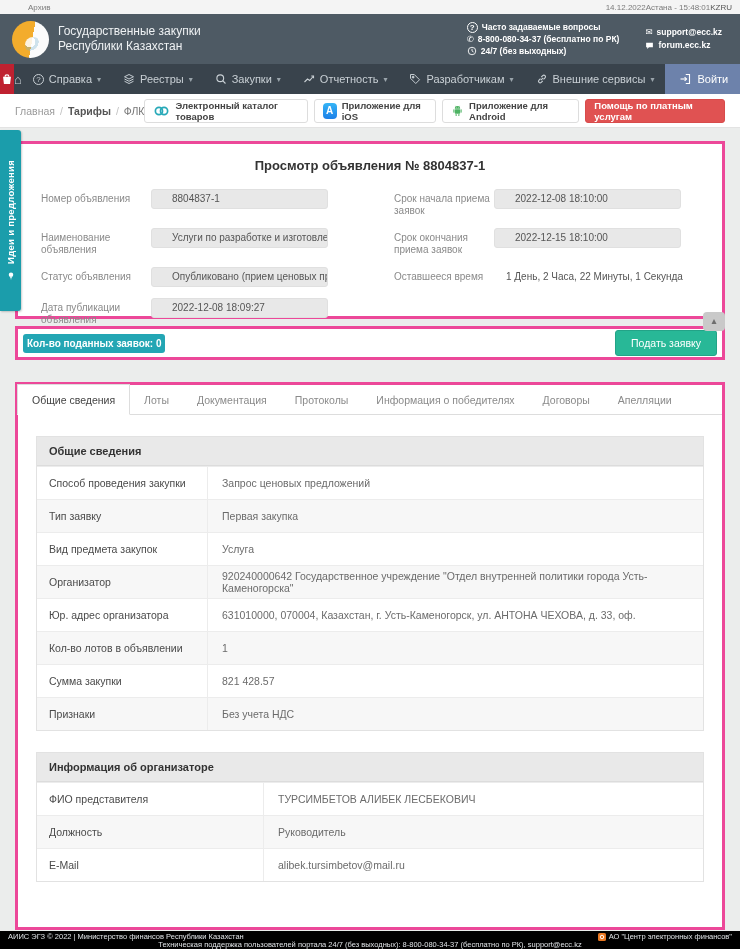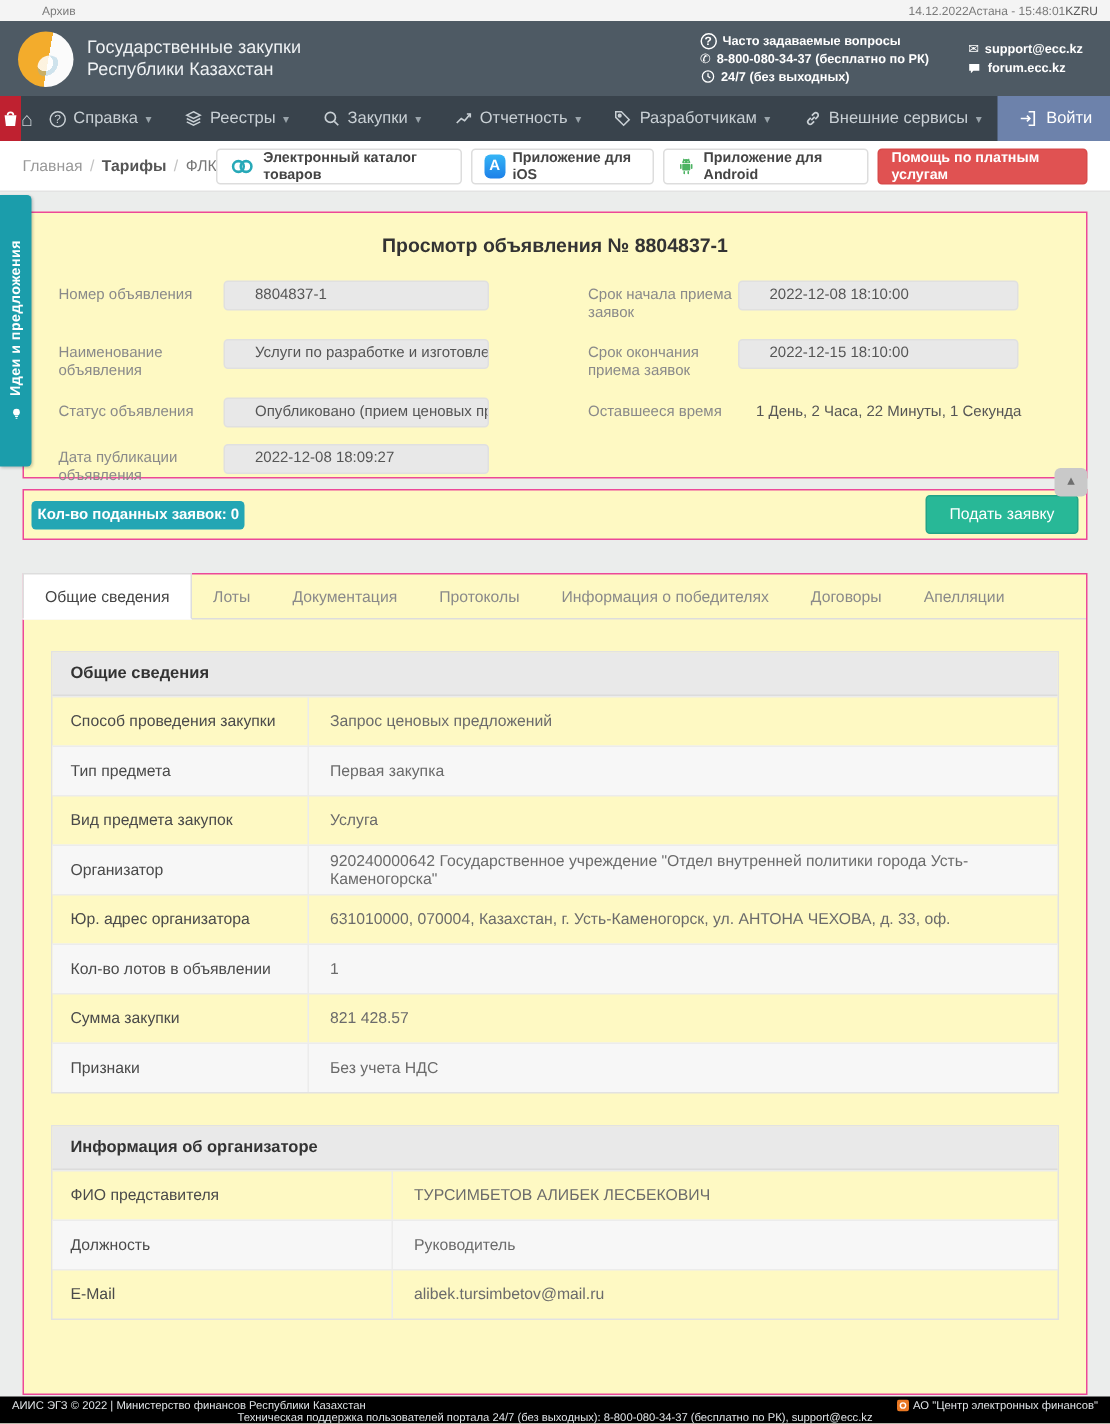--- a/index.html
+++ b/index.html
@@ -52,21 +52,21 @@
 
   
   .side-tab { position:absolute; left:0; top:130px; width:21px; height:181px; background:#1b9dab;
     color:#fff; border-radius:0 3px 3px 0; display:flex; flex-direction:column; align-items:center;
     justify-content:center; gap:7px; z-index:20; cursor:pointer; box-shadow:1px 1px 2px rgba(0,0,0,.2); }
   .side-tab .vlabel { writing-mode:vertical-rl; transform:rotate(180deg); font-size:9.5px;
     font-weight:bold; white-space:nowrap; letter-spacing:.3px; }
 
   
   .page { padding:13px 15px 0; height:803px; }
-  .panel { background:#fef9c3; border:1px solid #ec4899; }
+  .panel { background:#ffffff; border:3px solid #ec4899; }
 
   .panel-ann { height:178px; padding:10px 23px 0; }
   .ann-title { text-align:center; font-size:13px; font-weight:bold; color:#333; padding:4px 0 16px; }
   .frow { display:flex; align-items:flex-start; margin-bottom:11px; }
   .flabel { width:110px; font-size:10px; color:#8a8a8a; line-height:12px; padding-top:4px; }
   .flabel-r { width:100px; margin-left:66px; }
   .fval { height:20px; background:#e8e8e8; border:1px solid #e0e0e0; border-radius:3px;
     font-size:10px; color:#555; line-height:18px; padding:0 20px; white-space:nowrap; overflow:hidden; }
   .w177 { width:177px; } .w187 { width:187px; }
   .ftext { font-size:10px; color:#555; padding-top:4px; margin-left:12px; white-space:nowrap; }
@@ -345,21 +345,21 @@
       <div class="tab">Апелляции</div>
     </div>
     <div class="tab-content">
       <div class="section">
         <div class="section-hdr">Общие сведения</div>
         <div class="trow">
           <div class="tlabel">Способ проведения закупки</div>
           <div class="tvalue">Запрос ценовых предложений</div>
         </div>
         <div class="trow">
-          <div class="tlabel">Тип предмета</div>
+          <div class="tlabel">Тип заявку</div>
           <div class="tvalue">Первая закупка</div>
         </div>
         <div class="trow">
           <div class="tlabel">Вид предмета закупок</div>
           <div class="tvalue">Услуга</div>
         </div>
         <div class="trow">
           <div class="tlabel">Организатор</div>
           <div class="tvalue">920240000642 Государственное учреждение "Отдел внутренней политики города Усть-Каменогорска"</div>
         </div>

